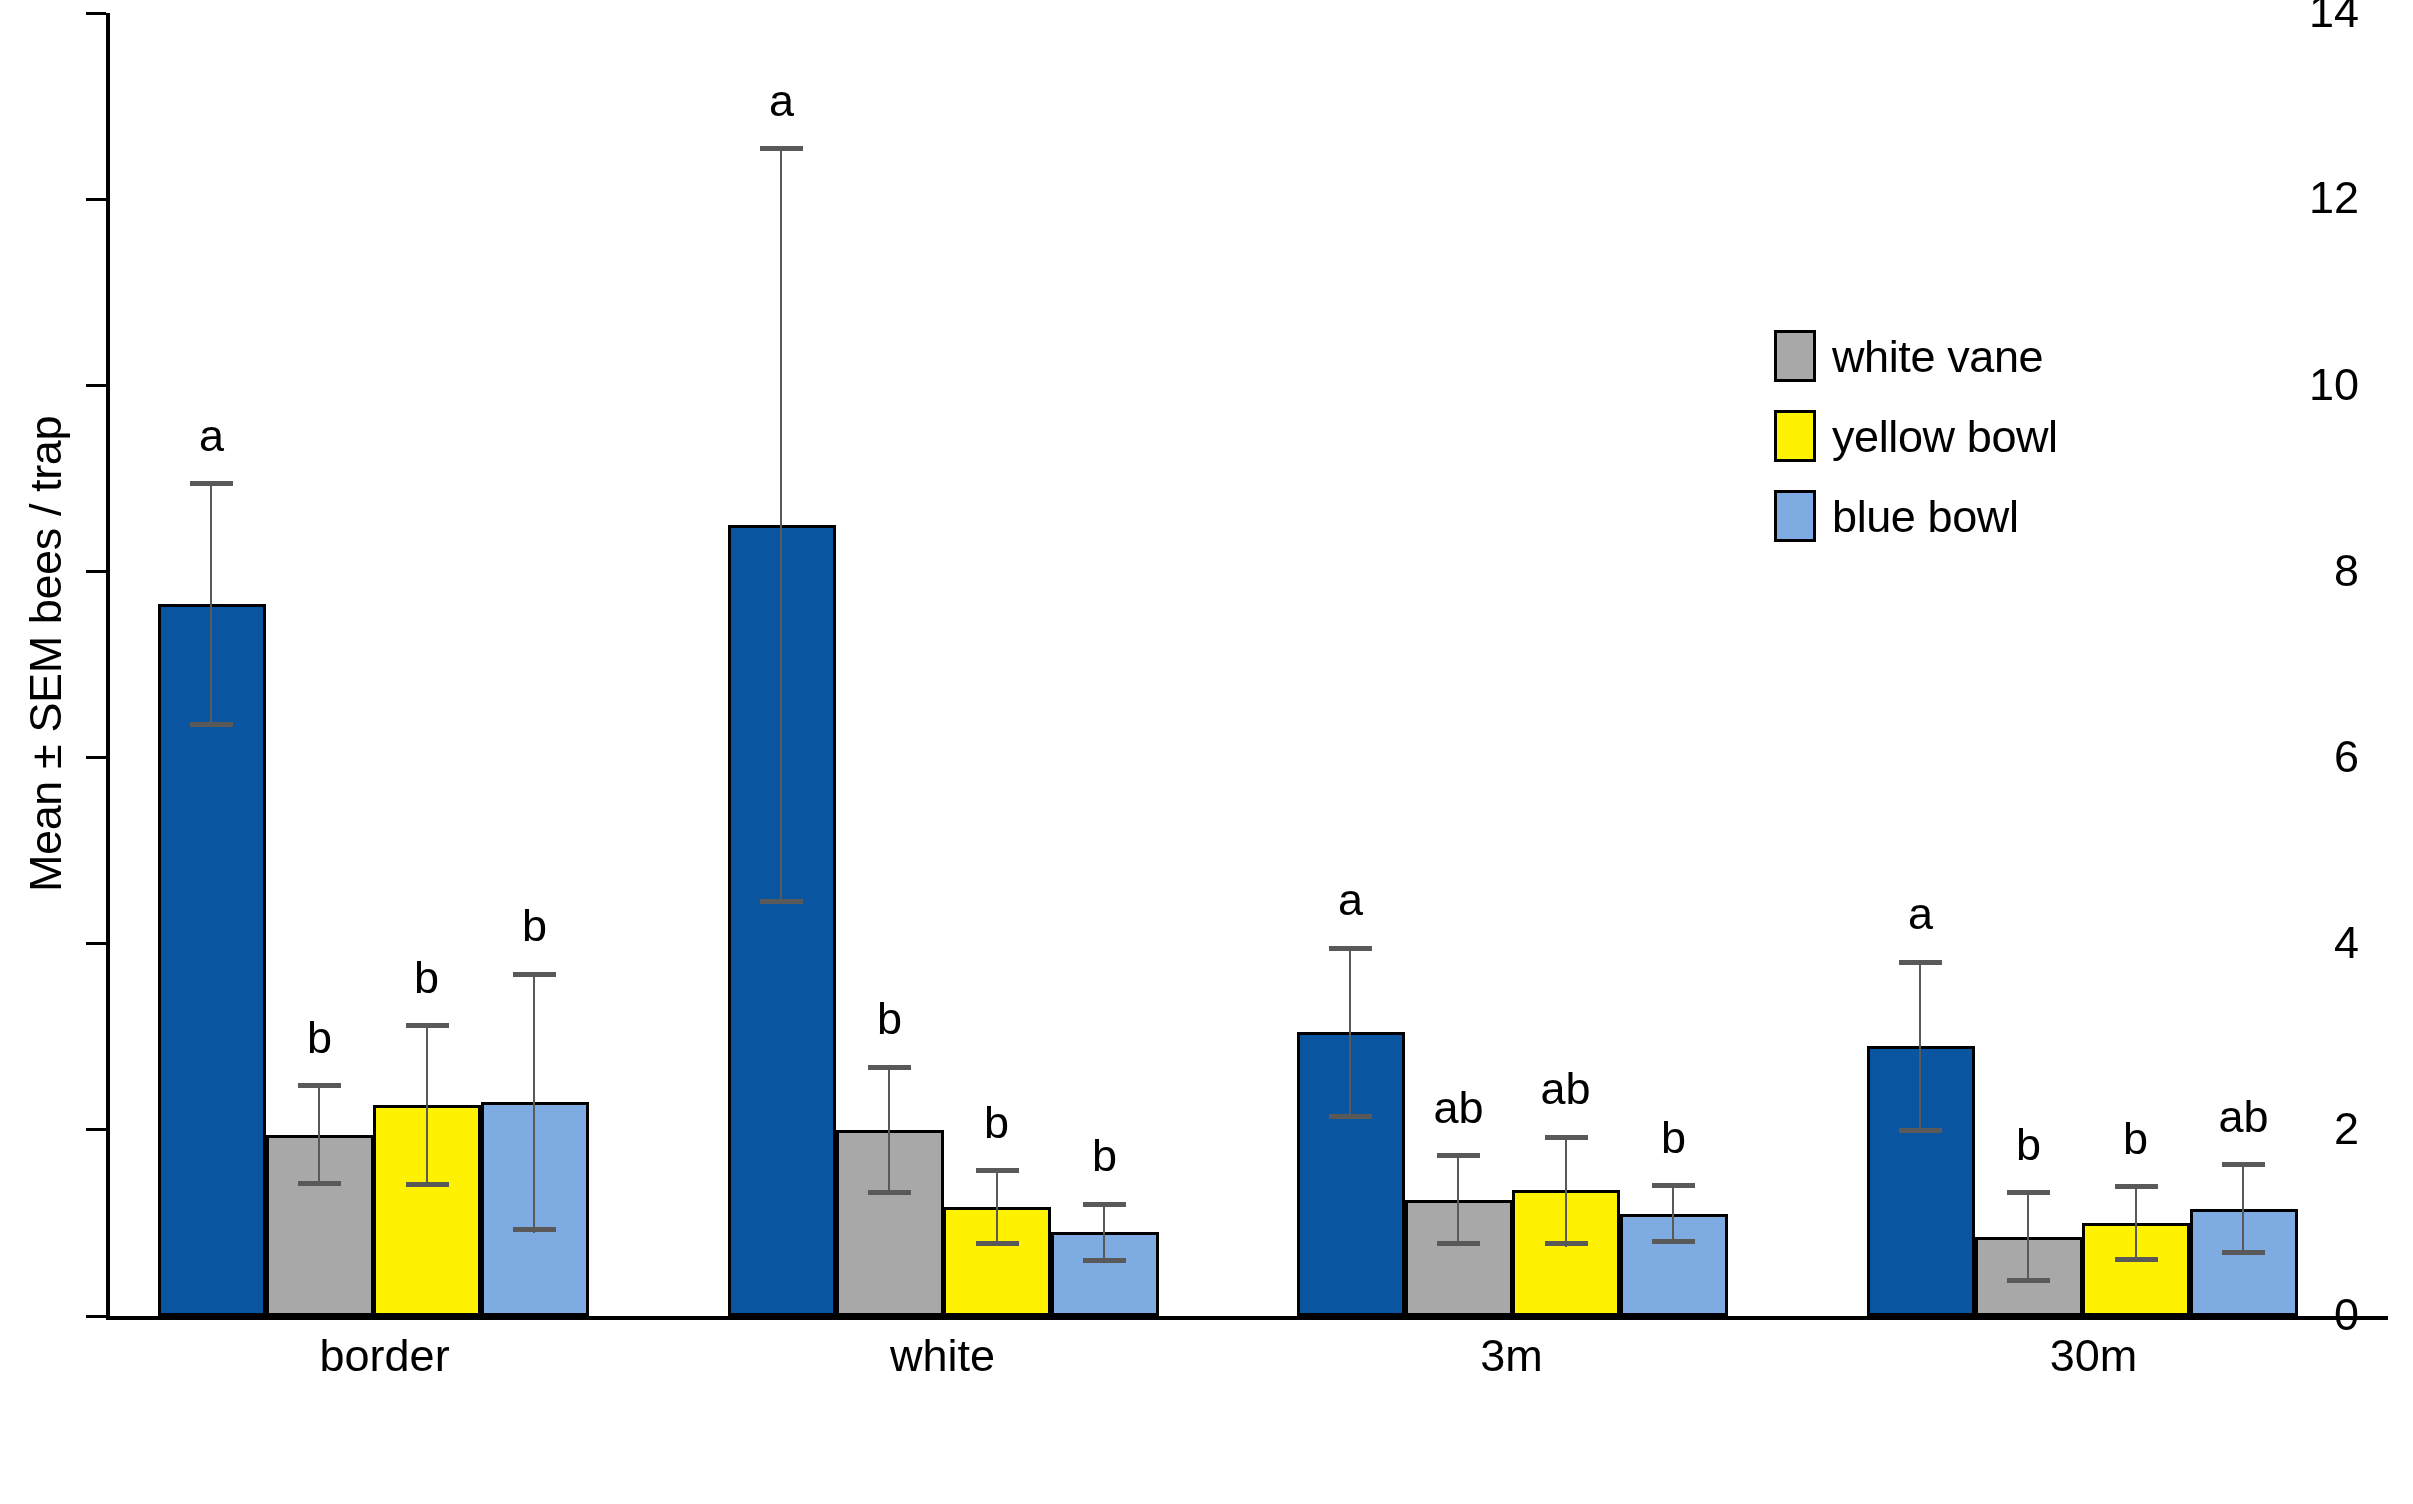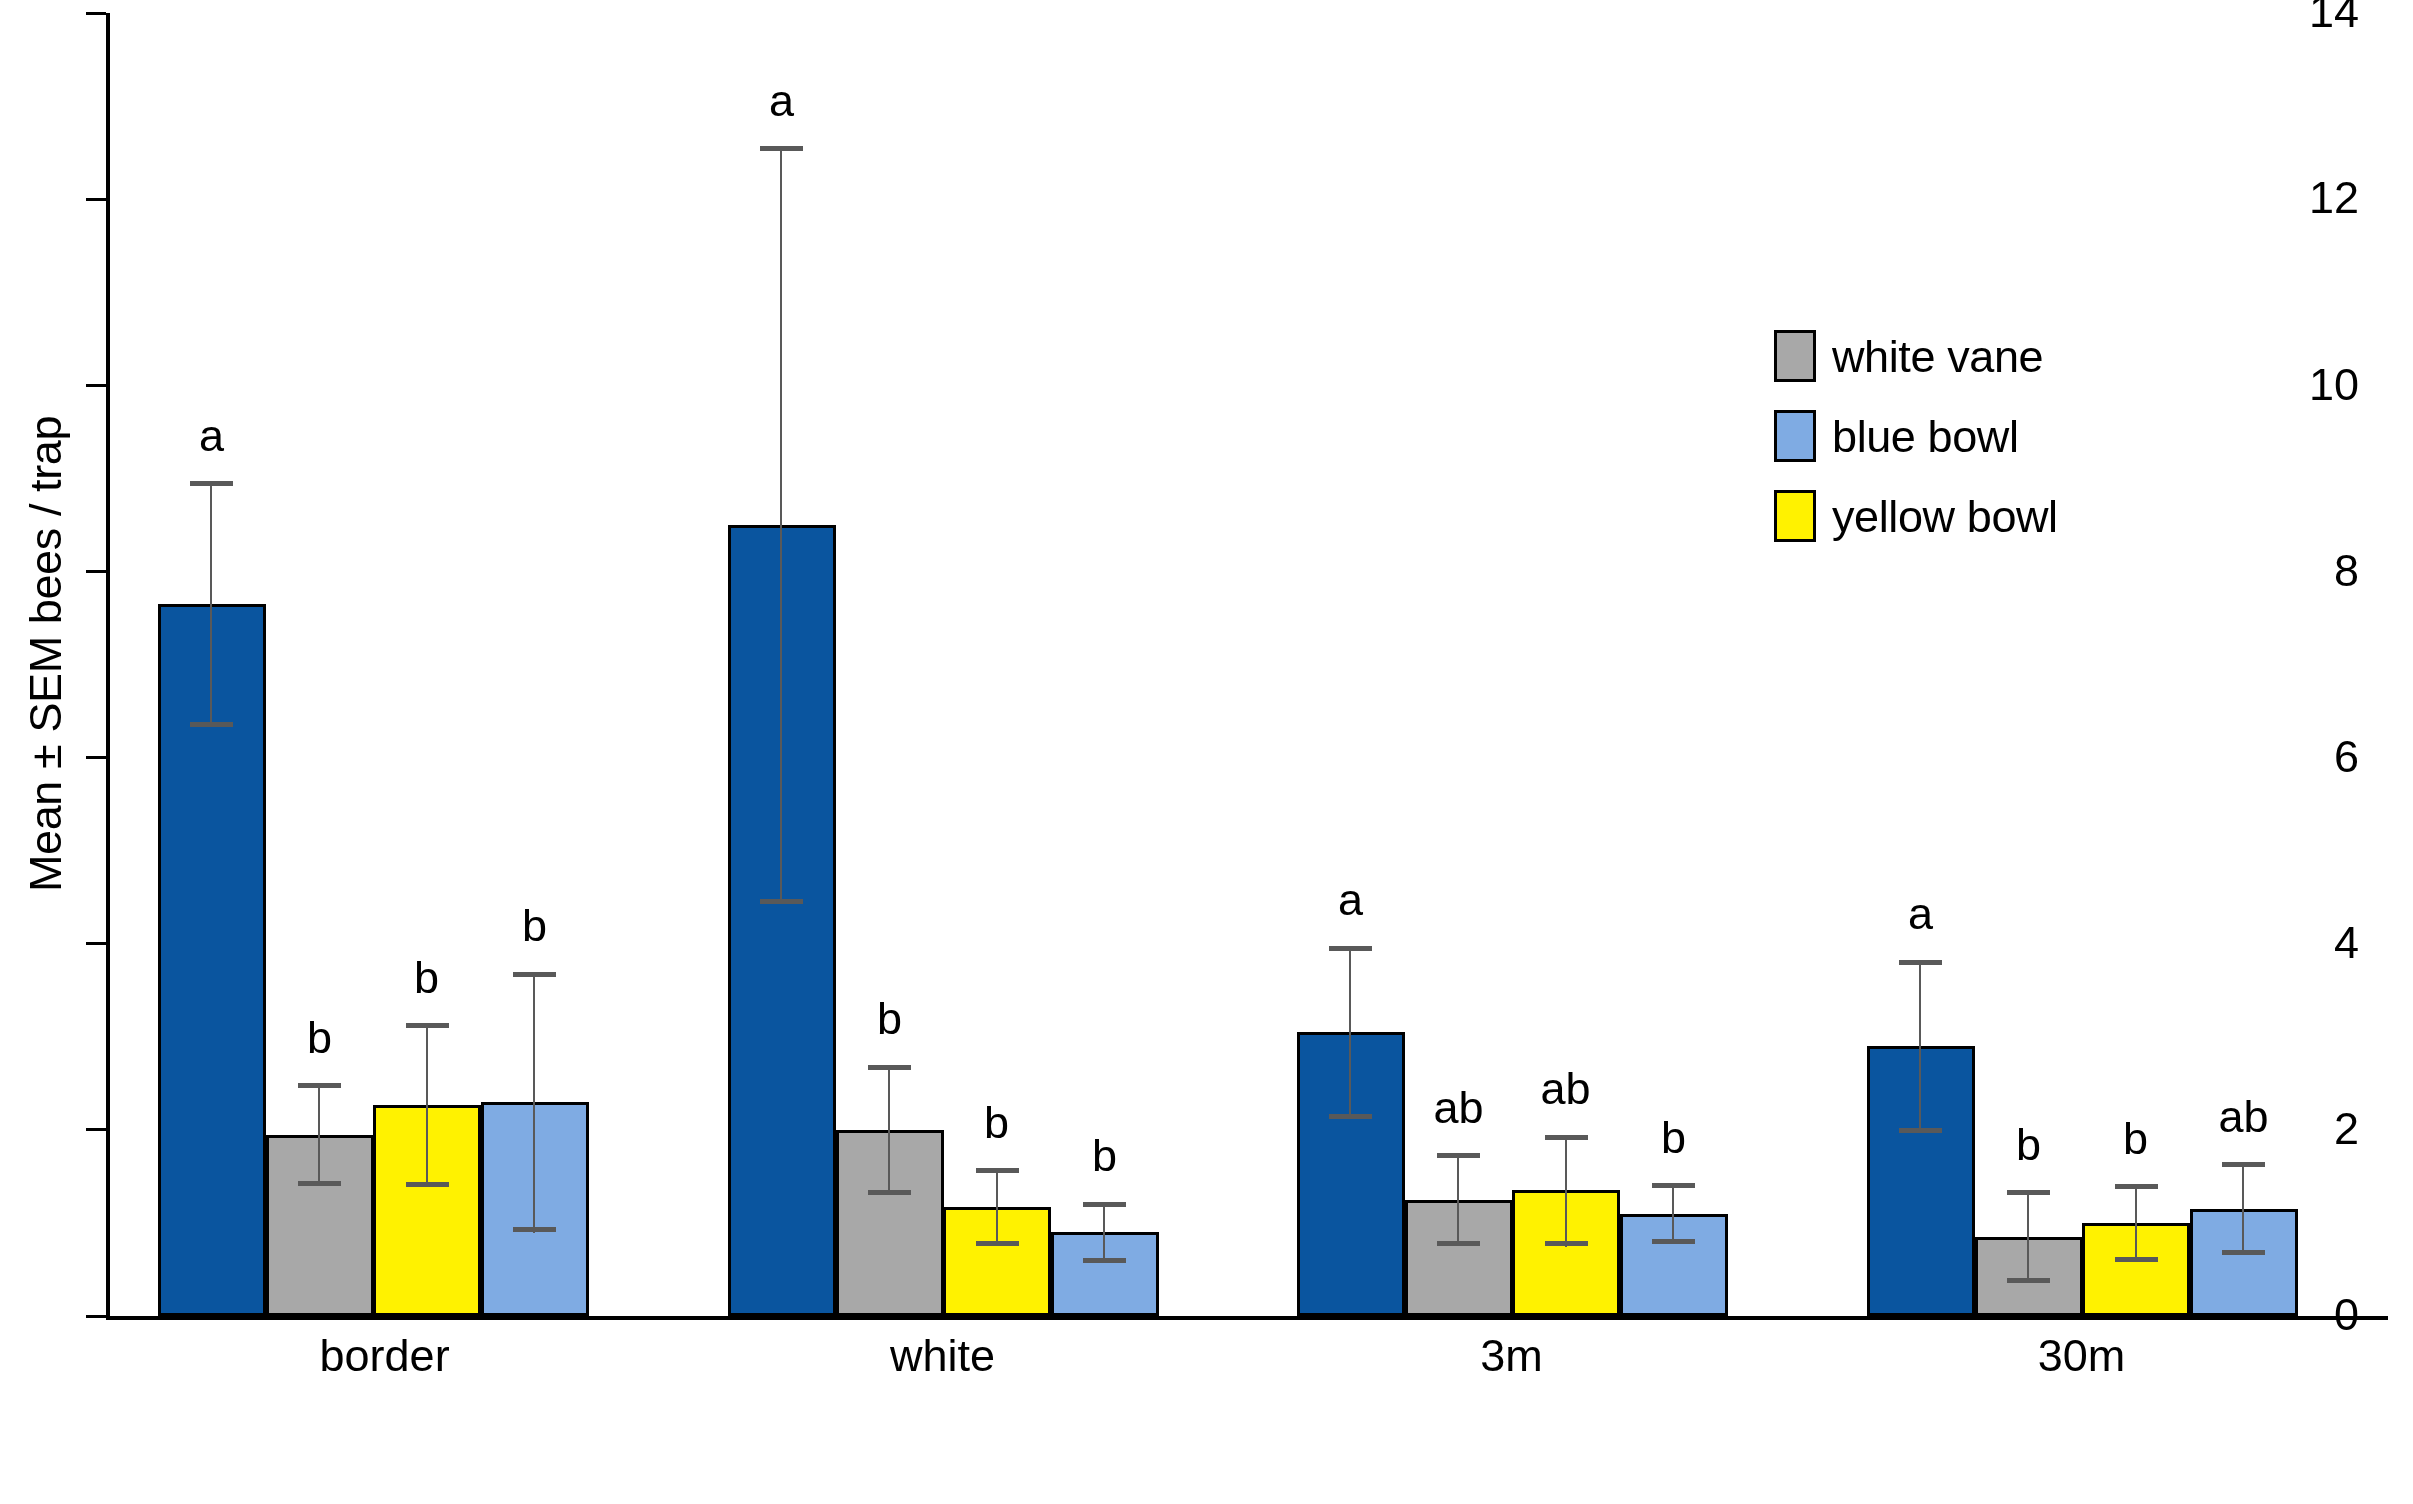--- a/index.html
+++ b/index.html
@@ -155,35 +155,35 @@
           <div class="bar" title="yellow bowl / 30m: 1" style="left: 263px; width: 108px; height: 93px; background: rgb(255, 242, 0);"></div>
           <div class="errbar" style="left: 316px; top: 1171px; height: 78px;"></div>
           <div class="errcap" style="left: 296px; top: 1171px;"></div>
           <div class="errcap" style="left: 296px; top: 1244px;"></div>
           <div class="siglabel" style="left: 245px; top: 1103px;">b</div>
           <div class="bar" title="blue bowl / 30m: 1.15" style="left: 371px; width: 108px; height: 107px; background: rgb(127, 171, 227);"></div>
           <div class="errbar" style="left: 423px; top: 1149px; height: 93px;"></div>
           <div class="errcap" style="left: 403px; top: 1149px;"></div>
           <div class="errcap" style="left: 403px; top: 1237px;"></div>
           <div class="siglabel" style="left: 353px; top: 1081px;">ab</div>
-          <div class="catlabel" style="left: 112px;">30m</div>
+          <div class="catlabel" style="left: 124px;">30m</div>
         </div>
       </div>
   </div>
 
 
   <div class="legend" id="legend">
       <div class="legend-row">
         <span class="legend-swatch" style="background: rgb(168, 168, 168);"></span>
         <span class="legend-text">white vane</span>
       </div>
       <div class="legend-row">
+        <span class="legend-swatch" style="background: rgb(255, 242, 0);"></span>
+        <span class="legend-text">yellow bowl</span>
+      </div>
+      <div class="legend-row">
         <span class="legend-swatch" style="background: rgb(127, 171, 227);"></span>
         <span class="legend-text">blue bowl</span>
-      </div>
-      <div class="legend-row">
-        <span class="legend-swatch" style="background: rgb(255, 242, 0);"></span>
-        <span class="legend-text">yellow bowl</span>
       </div>
     </div>
 
 </div>
 
 
 </body></html>

